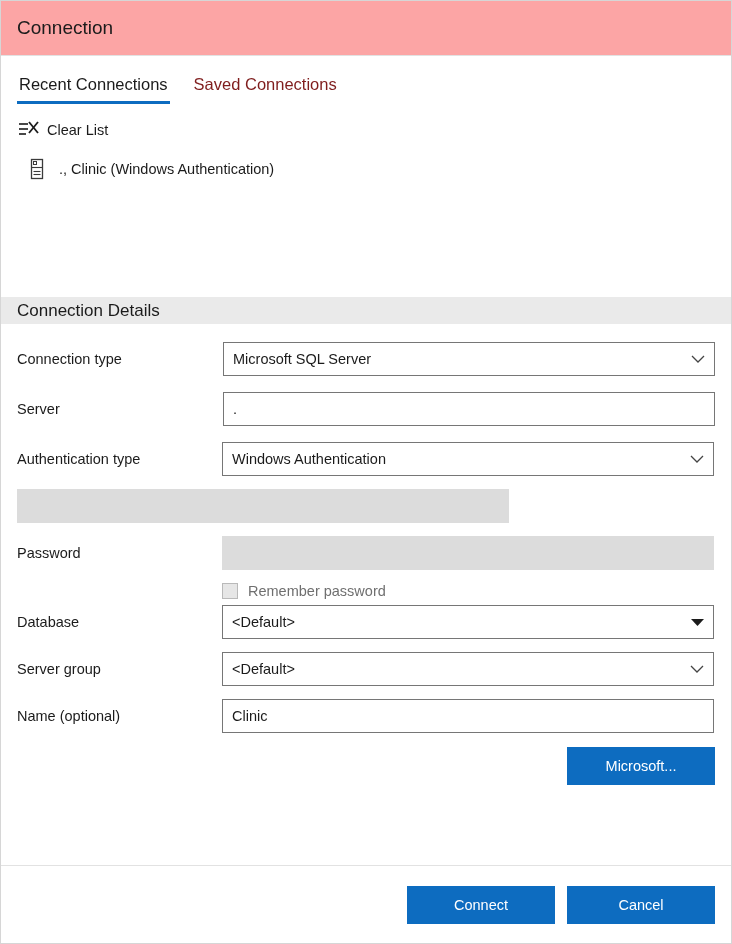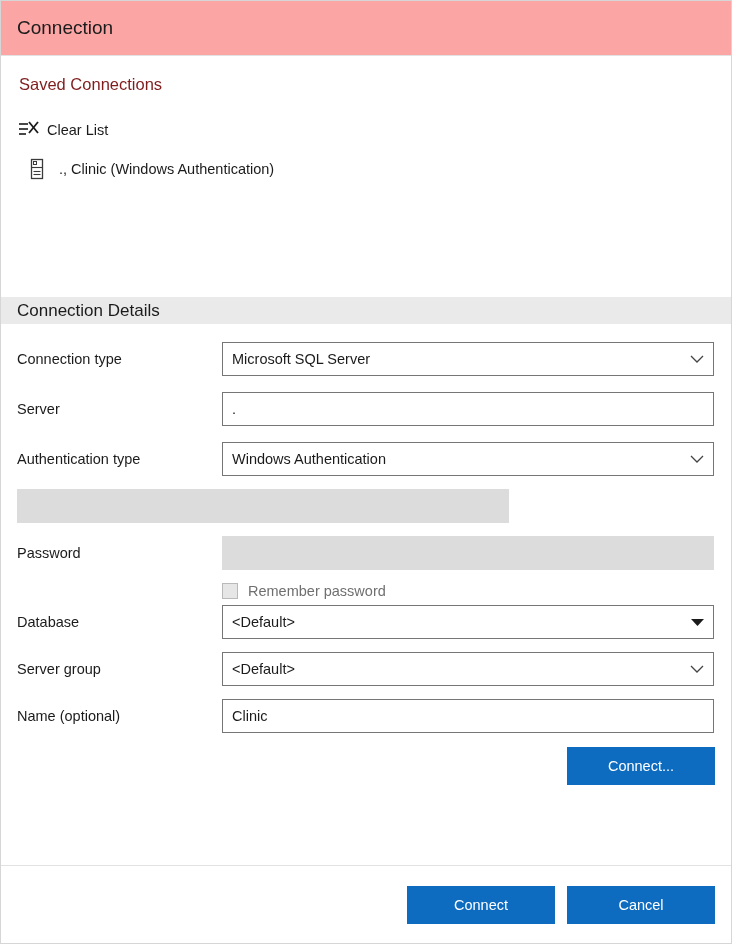--- a/index.html
+++ b/index.html
@@ -147,20 +147,21 @@
     top: 0;
     height: 34px;
     width: 14px;
     display: flex;
     align-items: center;
     justify-content: center;
     pointer-events: none;
   }
   .tall {
     margin-bottom: 16px;
+    justify-content: space-between;
   }
   
   .checkrow {
     display: flex;
     align-items: flex-start;
     margin: 6px 0 6px 205px;
   }
   .checkbox {
     width: 16px;
     height: 16px;
@@ -212,20 +213,23 @@
 </head>
 <body>
 
 <div class="dialog">
 
   <div class="titlebar">
     <div class="titlebar-text">Connection</div>
   </div>
 
   <div class="tabs">
+    <div class="tab active">
+      <span>Recent Connections</span>
+    </div>
     <div class="tab">
       <span>Saved Connections</span>
     </div>
   </div>
 
   <div class="recent-area">
 
     <div class="row">
       <span class="glyph">
         <svg width="22" height="20" viewBox="0 0 22 20">
@@ -342,21 +346,21 @@
     </div>
 
     <div class="field">
       <div class="flabel">Name (optional)</div>
       <div class="control">
         <input class="textbox" type="text" value="Clinic" style="">
       </div>
     </div>
 
     <div class="advanced-wrap">
-      <button class="btn">Connect...</button>
+      <button class="btn">Microsoft...</button>
     </div>
 
   </div>
 
   <div class="footer">
     <button class="btn">Connect</button>
     <button class="btn">Cancel</button>
   </div>
 
 </div>

